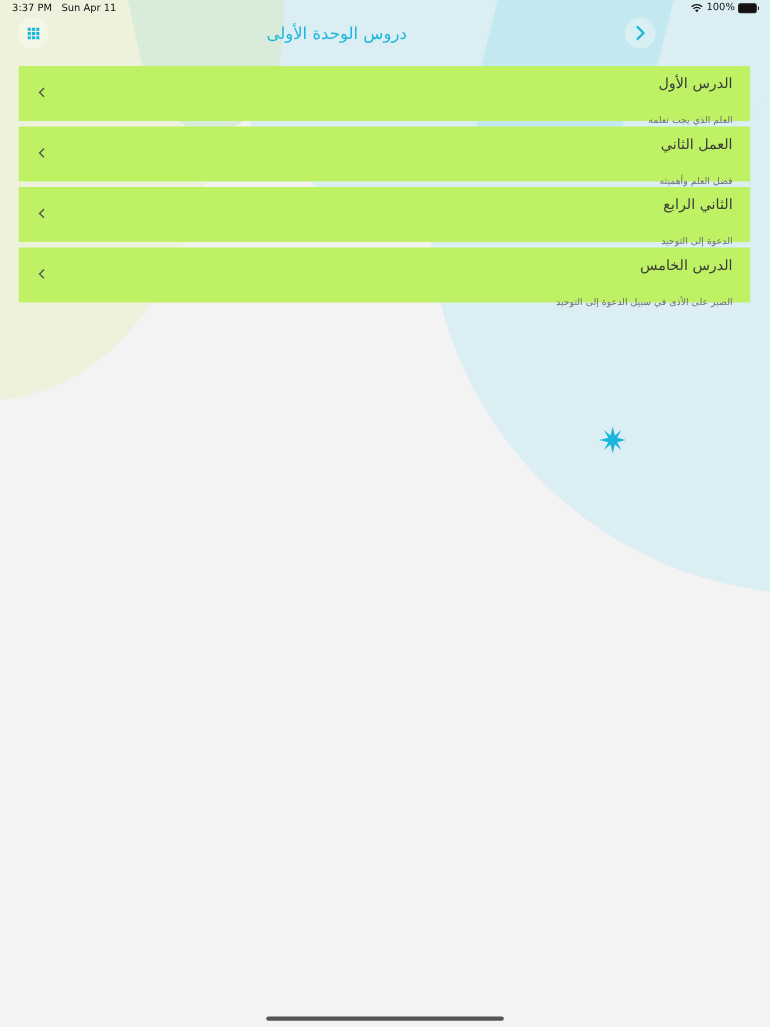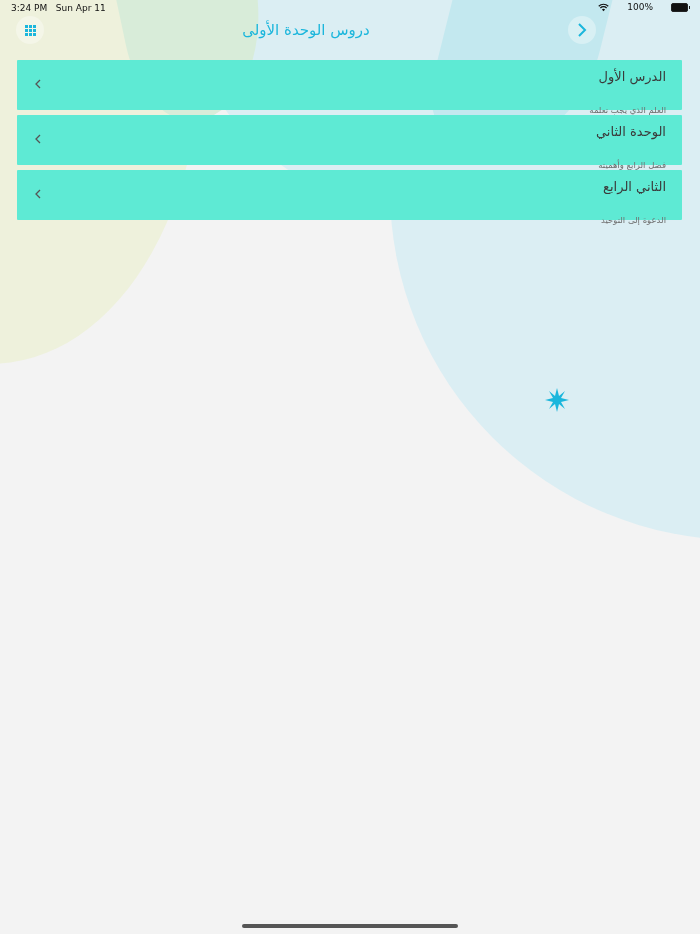--- a/index.html
+++ b/index.html
@@ -12,32 +12,32 @@
   .shape { position:absolute; }
   .shape-yellow { left:-200px; top:-300px; width:410px; height:660px; background:#eef1dc; border-radius:0 0 60% 40%; transform:rotate(-8deg); }
   .shape-green { left:120px; top:-100px; width:140px; height:220px; background:#d8ecd9; border-radius:0 0 60% 40%; transform:rotate(-12deg); }
   .shape-lblue { left:190px; top:-200px; width:520px; height:420px; background:#dbeef3; border-radius:0 0 48% 52%; }
   .shape-cyan { left:445px; top:-80px; width:160px; height:220px; background:#c3e8ef; transform:skewX(-14deg); border-radius:0 0 40% 30%; }
   .shape-bigcircle { left:390px; top:-160px; width:700px; height:700px; background:#dbeef3; border-radius:50%; }
   .star { position:absolute; left:545px; top:388px; width:24px; height:24px; z-index:1; }
 
   .statusbar { position:absolute; left:0; top:0; width:700px; height:16px; font-size:9px; color:#111; z-index:3; }
   .statusbar .time { position:absolute; left:11px; top:3px; }
-  .statusbar .right { position:absolute; right:12px; top:2px; display:flex; align-items:center; gap:18px; }
+  .statusbar .right { position:absolute; right:12px; top:2px; display:flex; align-items:center; gap:3px; }
   .battery { width:15px; height:7px; border:1px solid #222; border-radius:2px; position:relative; background:#111; }
   .battery:after { content:""; position:absolute; right:-3px; top:2px; width:1px; height:3px; background:#222; }
 
   .navbar { position:absolute; left:0; top:16px; width:612px; height:30px; z-index:3; }
   .icon-btn { position:absolute; top:0; width:28px; height:28px; border-radius:50%; background:rgba(255,255,255,0.35); display:flex; align-items:center; justify-content:center; }
   .grid-btn { left:16px; }
   .back-btn { right:16px; }
   .title { position:absolute; left:0; right:0; top:5px; text-align:center; font-size:15px; color:#1bb6dc; direction:rtl; }
 
   .list { position:absolute; left:17px; top:60px; width:665px; z-index:2; }
-  .row { height:50px; margin-bottom:5px; background:#5eead4; border-radius:1px; position:relative; }
+  .row { height:50px; margin-bottom:5px; background:#bef264; border-radius:1px; position:relative; }
   .row .chev { position:absolute; left:16px; top:17px; width:10px; height:14px; }
   .row .texts { position:absolute; right:16px; top:8px; text-align:right; direction:rtl; }
   .row .title-t { font-size:13px; color:#3a3a3a; line-height:18px; }
   .row .sub-t { font-size:8.5px; color:#6e6e6e; margin-top:19px; }
 
   .home { position:absolute; left:242px; top:924px; width:216px; height:4px; border-radius:2px; background:#555; z-index:3; }
 </style>
 </head>
 <body>
 
@@ -46,21 +46,21 @@
   <div class="shape shape-bigcircle"></div>
   <div class="shape shape-lblue"></div>
   <div class="shape shape-green"></div>
   <div class="shape shape-cyan"></div>
 </div>
 <svg class="star" viewBox="0 0 24 24">
   <polygon fill="#1bb6dc" points="12,0 14,8 20,3 16,10 24,12 16,14 20,21 14,16 12,24 10,16 4,21 8,14 0,12 8,10 4,3 10,8"></polygon>
 </svg>
 
 <div class="statusbar">
-  <span class="time"><span>3:24 PM</span>&nbsp;&nbsp; <span>Sun Apr 11</span></span>
+  <span class="time"><span>3:37 PM</span>&nbsp;&nbsp; <span>Sun Apr 11</span></span>
   <span class="right">
     <svg width="11" height="9" viewBox="0 0 12 9">
         <path d="M6 8.5 L4.3 6.6 A2.5 2.5 0 0 1 7.7 6.6 Z" fill="#111"></path>
         <path d="M2.6 5 A4.8 4.8 0 0 1 9.4 5" stroke="#111" stroke-width="1.3" fill="none"></path>
         <path d="M0.8 3.1 A7.4 7.4 0 0 1 11.2 3.1" stroke="#111" stroke-width="1.3" fill="none"></path>
       </svg>
     <span>100%</span>
     <span class="battery"></span>
   </span>
 </div>
@@ -95,28 +95,37 @@
     <div class="texts">
       <div class="title-t">الدرس الأول</div>
       <div class="sub-t">العلم الذي يجب تعلمه</div>
     </div>
   </div>
   <div class="row">
     <svg class="chev" viewBox="0 0 10 14">
         <path d="M7 3 L3 7 L7 11" stroke="#555" stroke-width="1.3" fill="none"></path>
       </svg>
     <div class="texts">
-      <div class="title-t">الوحدة الثاني</div>
-      <div class="sub-t">فضل الرابع وأهميته</div>
+      <div class="title-t">العمل الثاني</div>
+      <div class="sub-t">فضل العلم وأهميته</div>
     </div>
   </div>
   <div class="row">
     <svg class="chev" viewBox="0 0 10 14">
         <path d="M7 3 L3 7 L7 11" stroke="#555" stroke-width="1.3" fill="none"></path>
       </svg>
     <div class="texts">
       <div class="title-t">الثاني الرابع</div>
       <div class="sub-t">الدعوة إلى التوحيد</div>
     </div>
   </div>
+  <div class="row">
+    <svg class="chev" viewBox="0 0 10 14">
+        <path d="M7 3 L3 7 L7 11" stroke="#555" stroke-width="1.3" fill="none"></path>
+      </svg>
+    <div class="texts">
+      <div class="title-t">الدرس الخامس</div>
+      <div class="sub-t">الصبر على الأذى في سبيل الدعوة إلى التوحيد</div>
+    </div>
+  </div>
 </div>
 
 <div class="home"></div>
 
 </body></html>

